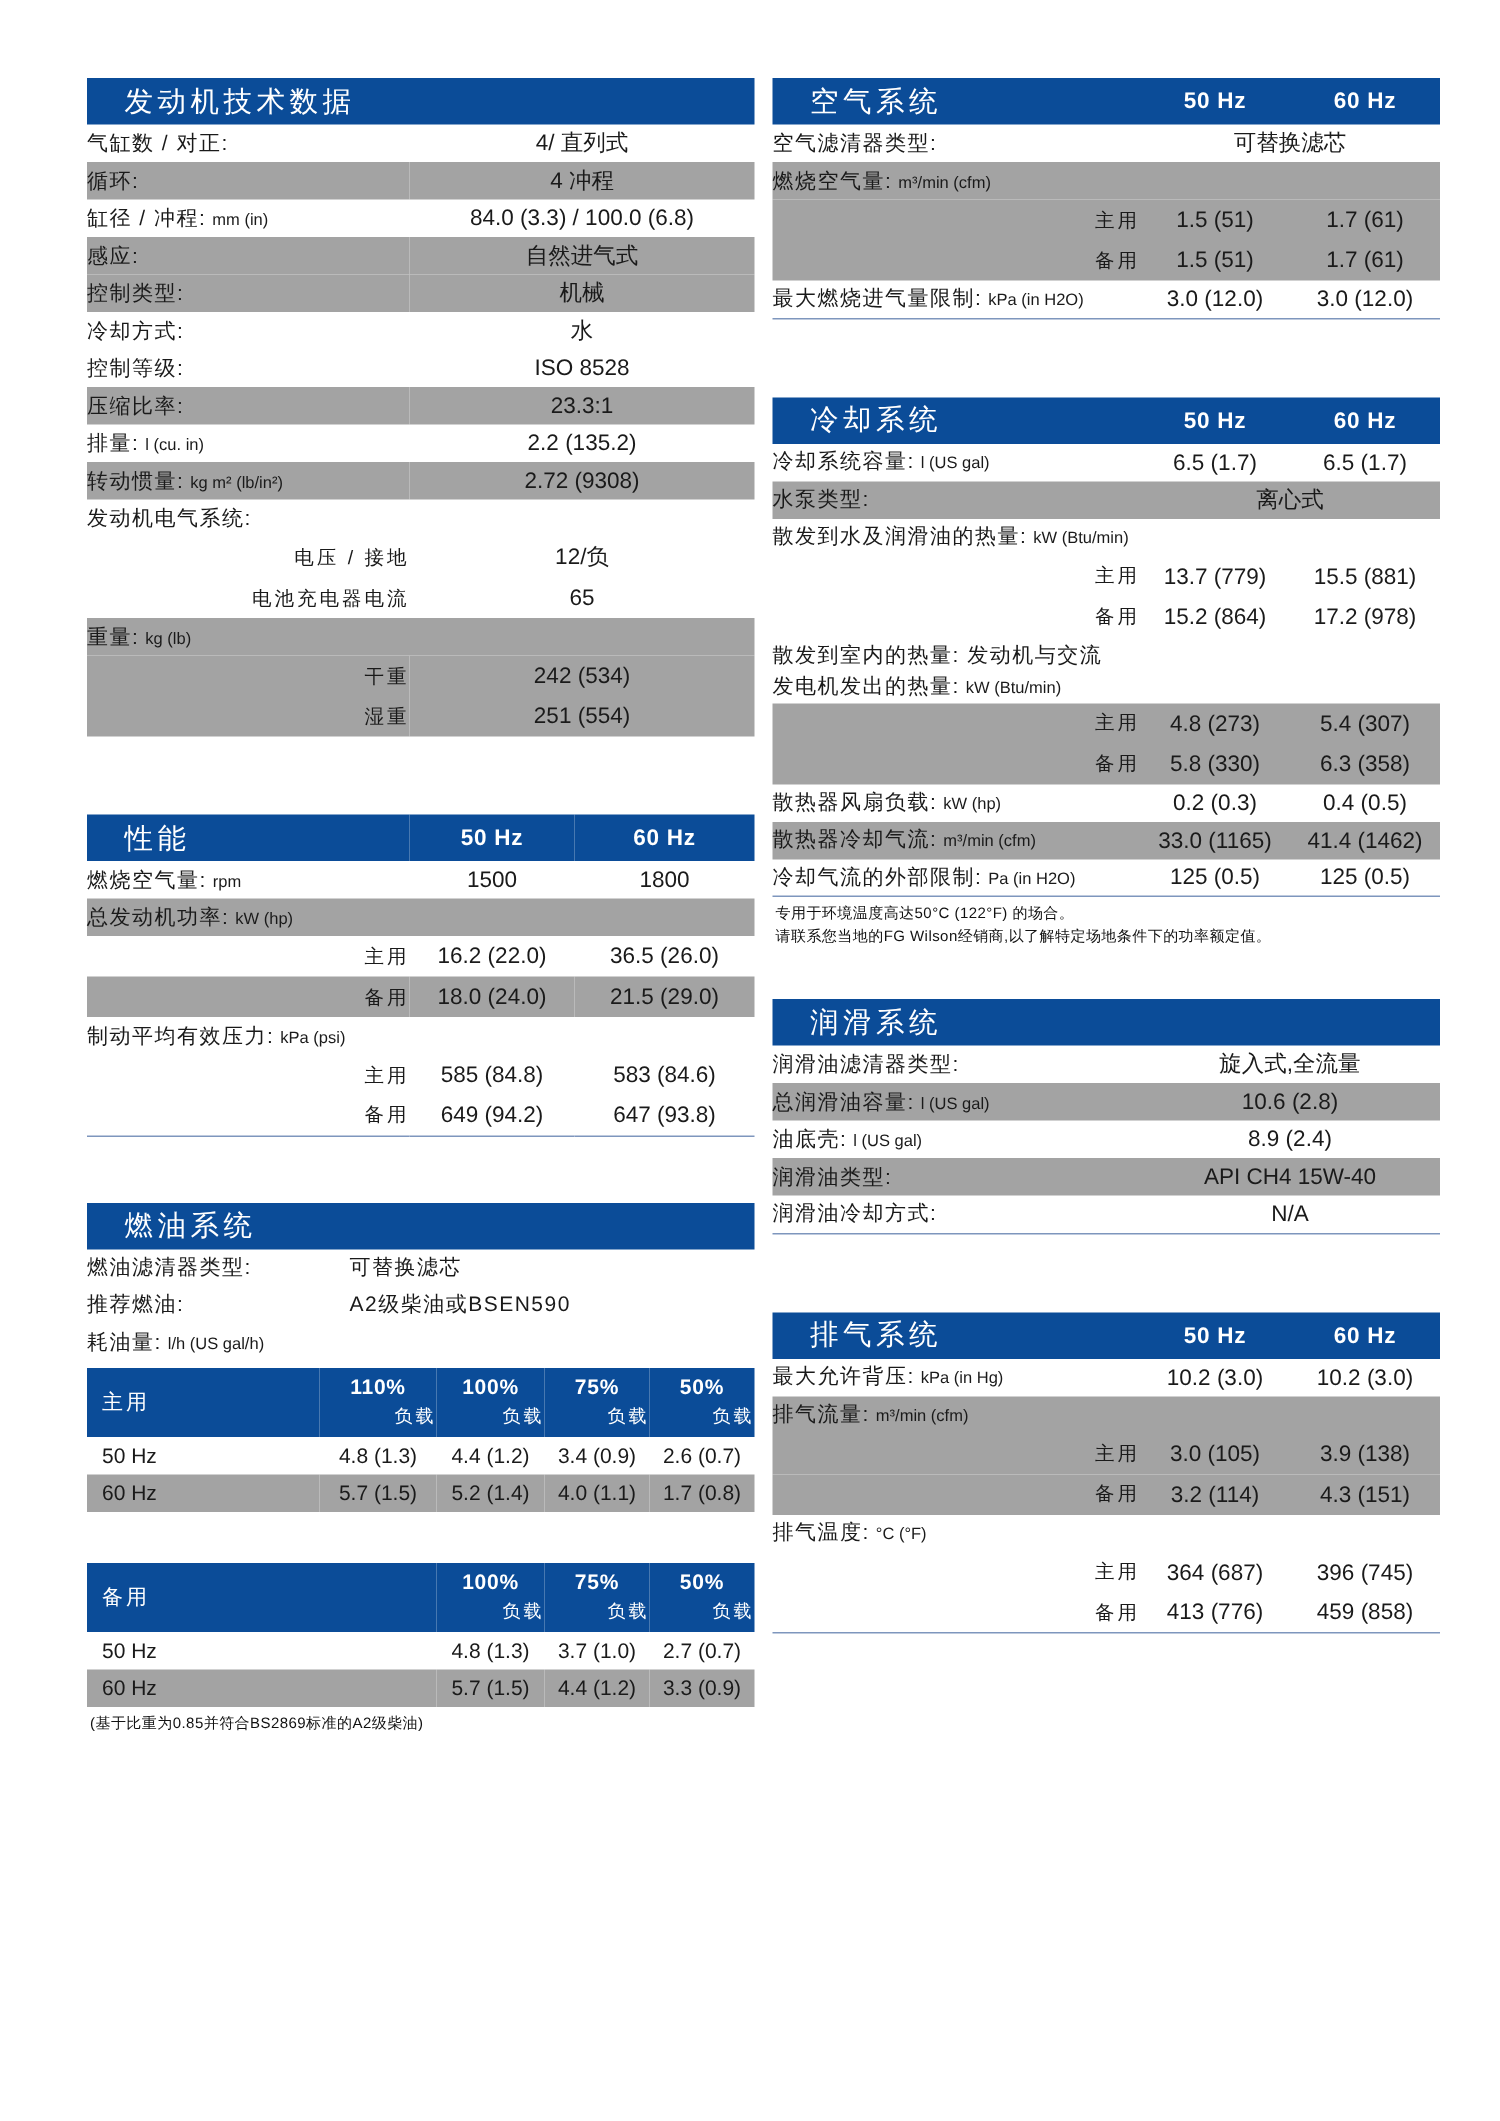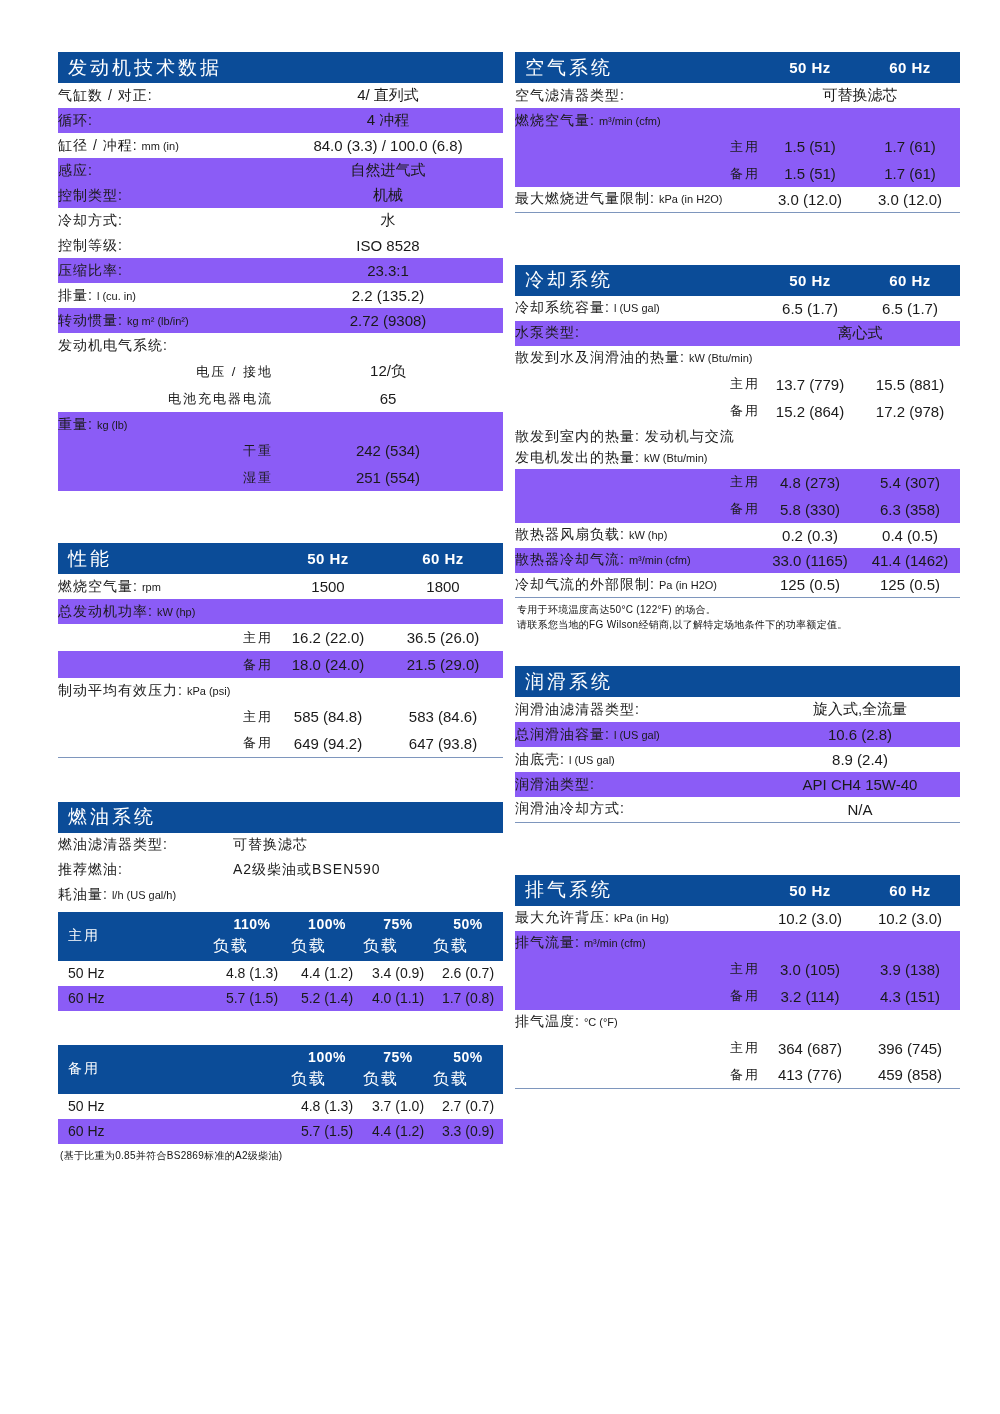--- a/index.html
+++ b/index.html
@@ -15,44 +15,44 @@
   .col{width:445px;flex:0 0 445px;}
 
   
   .block{margin-bottom:0;}
   .tbl{width:100%;border-collapse:collapse;table-layout:fixed;}
   .tbl td,.tbl th{padding:0;vertical-align:middle;}
 
   .hdr{background:#0b4c98;color:#ffffff;height:31px;}
   .hdr .htitle{
     font-size:19px;letter-spacing:3px;font-weight:400;
-    padding-left:10px;text-align:left;white-space:nowrap;
+    padding-left:25px;text-align:left;white-space:nowrap;
   }
   .hdr .hz{font-size:15px;font-weight:bold;text-align:center;letter-spacing:0.5px;}
 
   .row{height:25px;}
-  .row.alt{background:#8b5cf6;padding-left:48px;}
+  .row.alt{background:#a3a3a3;padding-left:48px;}
   .row.tall{height:27px;}
   .lbl{font-size:14px;padding-left:10px;text-align:left;white-space:nowrap;letter-spacing:1px;}
   .lbl .unit{font-size:11px;letter-spacing:0;margin-left:4px;}
   .val{font-size:15px;text-align:center;white-space:nowrap;}
   .valwide{font-size:15px;text-align:center;white-space:nowrap;}
   .sub{font-size:13px;text-align:right;padding-right:8px;letter-spacing:2px;white-space:nowrap;}
   .rule{border-bottom:1px solid #7e96bd;}
 
   .note{font-size:10px;line-height:1.45;color:#111;letter-spacing:0.3px;margin-top:5px;padding-left:2px;}
   .gap-m{height:34px;}
   .gap-l{height:44px;}
   .gap-xl{height:52px;}
 
   
   .fhdr{background:#0b4c98;color:#fff;}
   .fhdr td{font-size:14px;font-weight:bold;text-align:center;letter-spacing:0.5px;}
   .fhdr td.first{text-align:left;padding-left:10px;font-weight:400;font-size:14px;letter-spacing:2px;}
-  .fhdr td.load{font-size:16px;font-weight:400;letter-spacing:2px;text-align:left;padding-bottom:4px;}
+  .fhdr td.load{font-size:12px;font-weight:400;letter-spacing:2px;text-align:right;padding-bottom:4px;}
   .frow td{font-size:14px;text-align:center;}
   .frow td.first{text-align:left;padding-left:10px;font-size:14px;}
 </style>
 </head>
 <body>
 
 <div class="page">
  <div class="cols">
 
   <div class="col">

